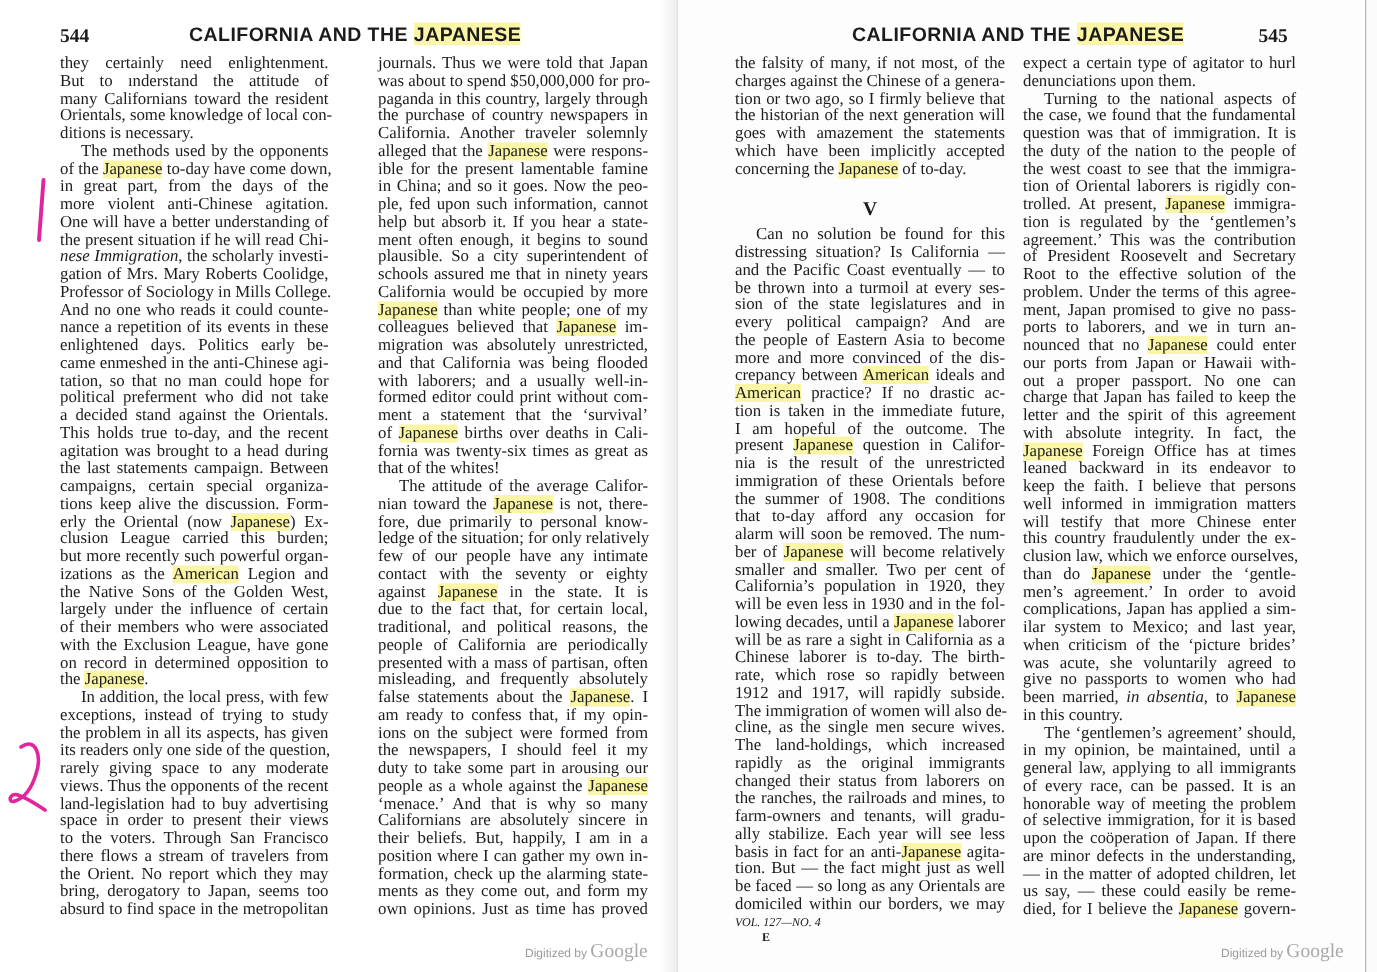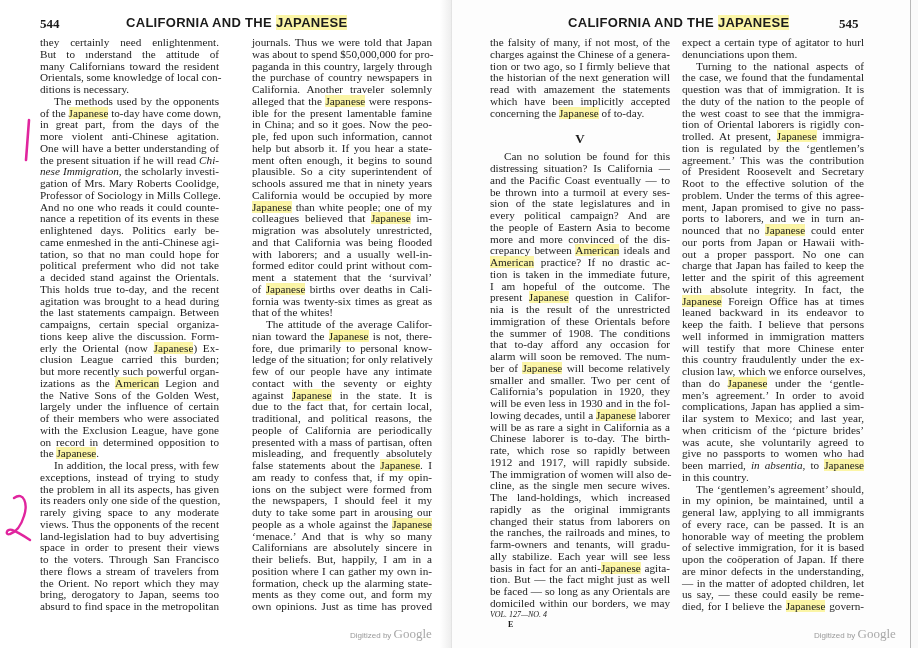--- a/index.html
+++ b/index.html
@@ -66,21 +66,21 @@
       <span class="line"><span>they certainly need enlightenment.</span></span>
       <span class="line"><span>But to ınderstand the attitude of</span></span>
       <span class="line"><span>many Californians toward the resident</span></span>
       <span class="line"><span>Orientals, some knowledge of local con-</span></span>
       <span class="line last"><span>ditions is necessary.</span></span>
       <span class="line indent"><span>The methods used by the opponents</span></span>
       <span class="line"><span>of the </span><span class="hl" style="background: rgb(251, 245, 166);">Japanese</span><span> to-day have come down,</span></span>
       <span class="line"><span>in great part, from the days of the</span></span>
       <span class="line"><span>more violent anti-Chinese agitation.</span></span>
       <span class="line"><span>One will have a better understanding of</span></span>
-      <span class="line"><span>the present situation if he will read </span><span class="it" style="font-style: italic;">Chi-</span></span>
+      <span class="line"><span>the present situation if he will read </span><span class="it" style="">Chi-</span></span>
       <span class="line"><span class="it" style="font-style: italic;">nese Immigration</span><span>, the scholarly investi-</span></span>
       <span class="line"><span>gation of Mrs. Mary Roberts Coolidge,</span></span>
       <span class="line"><span>Professor of Sociology in Mills College.</span></span>
       <span class="line"><span>And no one who reads it could counte-</span></span>
       <span class="line"><span>nance a repetition of its events in these</span></span>
       <span class="line"><span>enlightened days. Politics early be-</span></span>
       <span class="line"><span>came enmeshed in the anti-Chinese agi-</span></span>
       <span class="line"><span>tation, so that no man could hope for</span></span>
       <span class="line"><span>political preferment who did not take</span></span>
       <span class="line"><span>a decided stand against the Orientals.</span></span>
@@ -175,21 +175,21 @@
   <div class="running-head" style="left:116px;">
     <span>CALIFORNIA AND THE </span><span class="hl" style="background: rgb(251, 245, 166);">JAPANESE</span>
   </div>
   <div class="page-num" style="left:387px;text-align:right;">545</div>
   <div class="col" id="r-col1" style="left:38px; width:180px;">
     <div id="r-col1-top">
         <span class="line"><span>the falsity of many, if not most, of the</span></span>
         <span class="line"><span>charges against the Chinese of a genera-</span></span>
         <span class="line"><span>tion or two ago, so I firmly believe that</span></span>
         <span class="line"><span>the historian of the next generation will</span></span>
-        <span class="line"><span>read with amazement the statements</span></span>
+        <span class="line"><span>goes with amazement the statements</span></span>
         <span class="line"><span>which have been implicitly accepted</span></span>
         <span class="line last"><span>concerning the </span><span class="hl" style="background: rgb(251, 245, 166);">Japanese</span><span> of to-day.</span></span>
       </div>
     <span class="section-heading">V</span>
     <div id="r-col1-bottom">
         <span class="line indent"><span>Can no solution be found for this</span></span>
         <span class="line"><span>distressing situation? Is California —</span></span>
         <span class="line"><span>and the Pacific Coast eventually — to</span></span>
         <span class="line"><span>be thrown into a turmoil at every ses-</span></span>
         <span class="line"><span>sion of the state legislatures and in</span></span>

